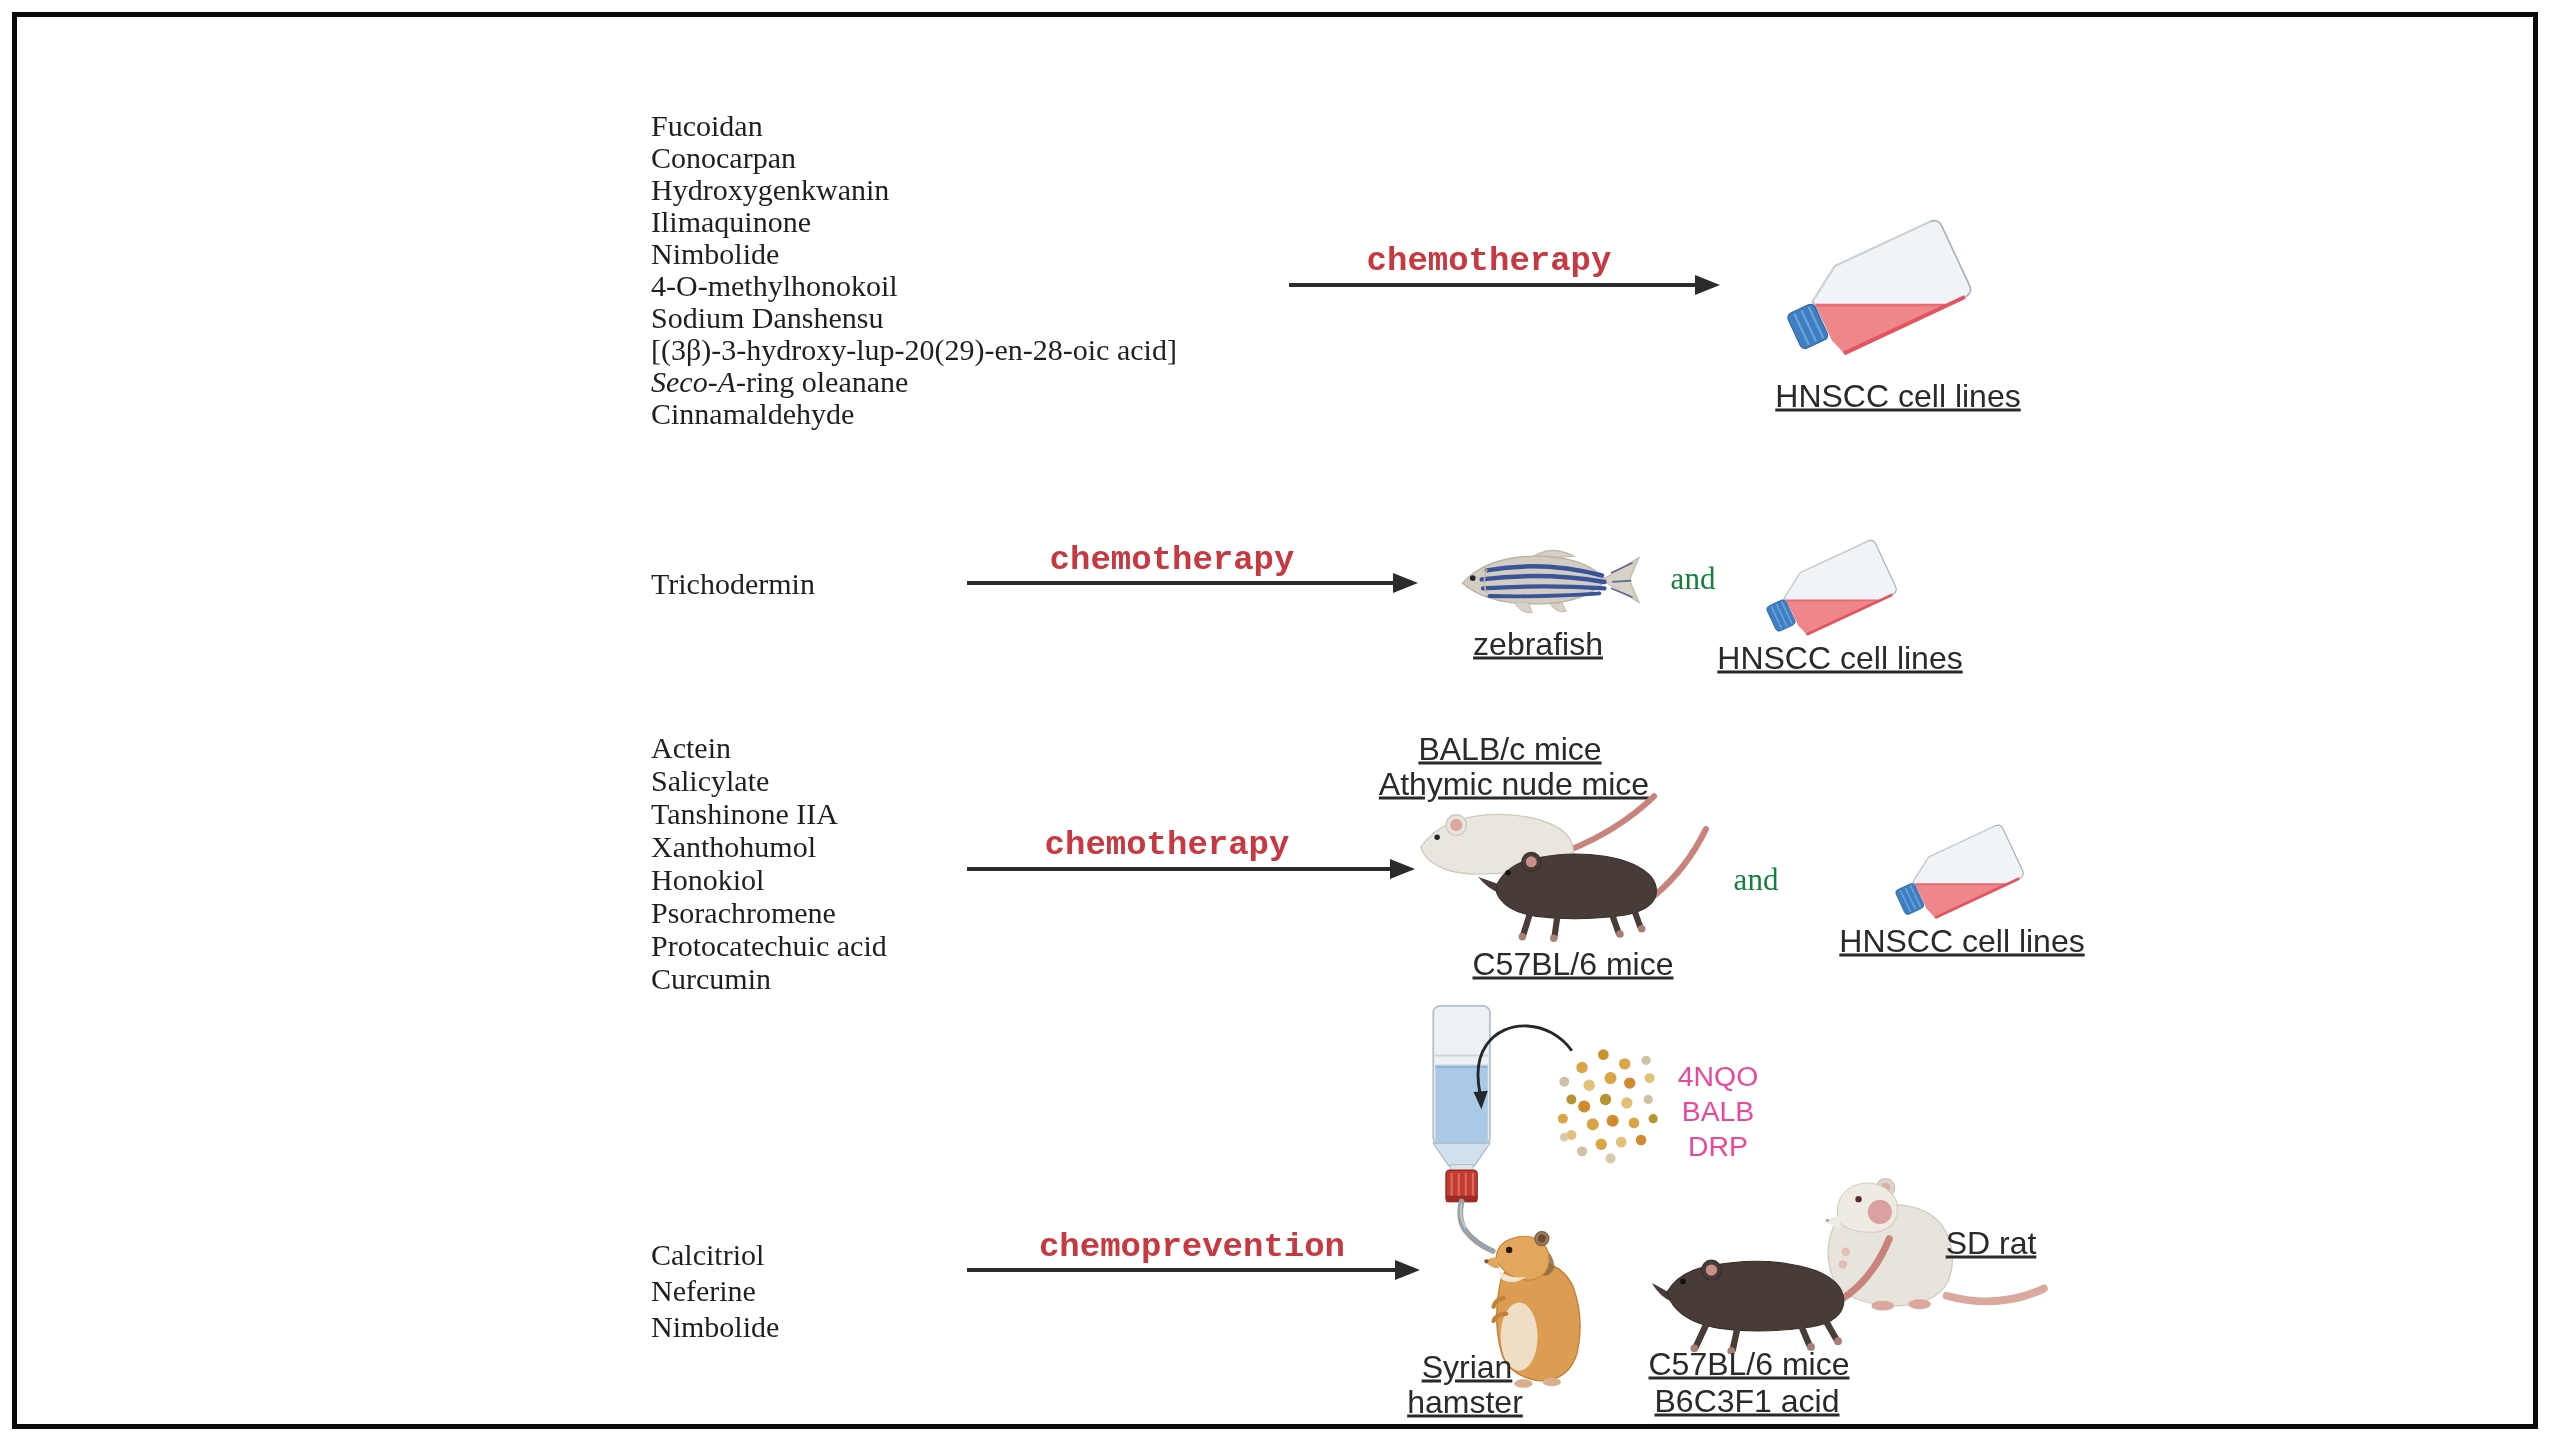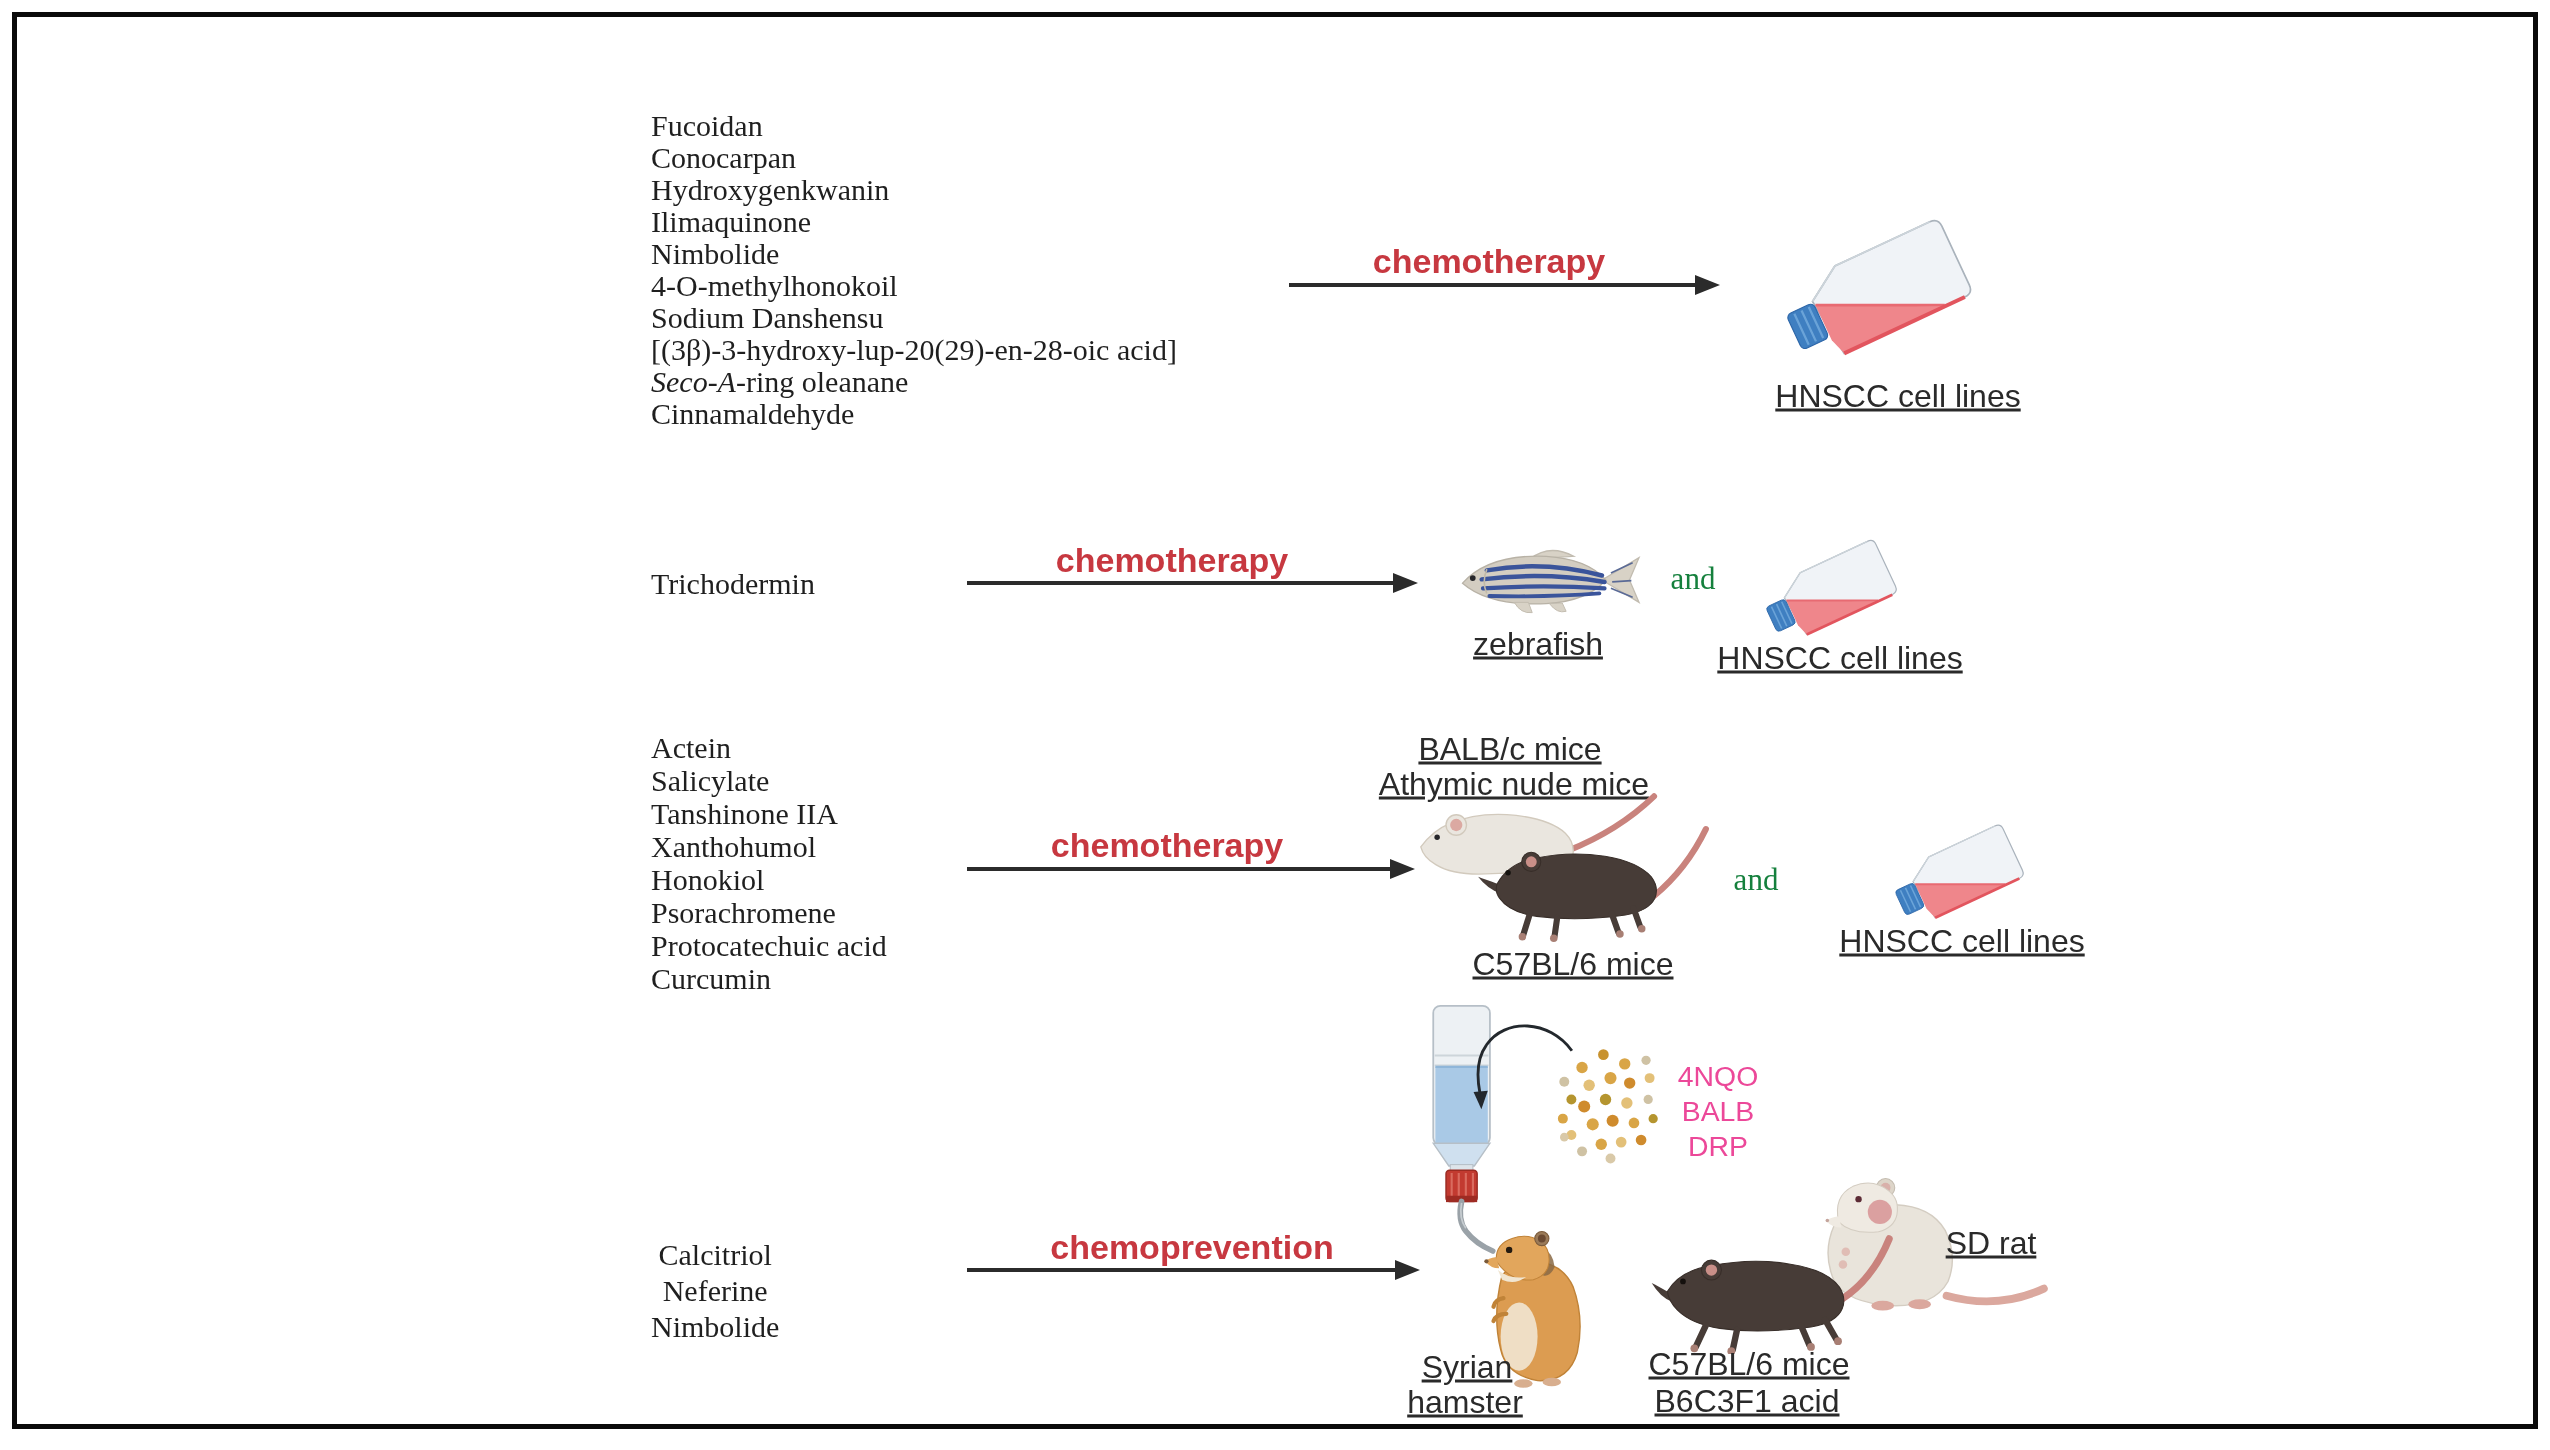--- a/index.html
+++ b/index.html
@@ -5,22 +5,22 @@
   html,body{margin:0;padding:0;background:#ffffff;}
   #stage{position:relative;width:2550px;height:1450px;background:#ffffff;overflow:hidden;
          font-family:"Liberation Sans",sans-serif;color:#242424;}
   .frame{position:absolute;left:12px;top:12px;width:2526px;height:1417px;
          border:5.7px solid #0a0a0a;box-sizing:border-box;}
   .abs{position:absolute;}
   .ctr{transform:translate(-50%,-50%);white-space:nowrap;}
   .serif{font-family:"Liberation Serif",serif;font-size:30px;color:#1f1f1f;}
   .clist{line-height:32px;white-space:nowrap;margin-top:24px;}
   .clist.wide{line-height:33px;}
-  .clist.loose{line-height:36px;text-align:center;}
-  .rxn-label{font-family:Liberation Sans, sans-serif;font-weight:700;font-size:34px;color:#c73840;}
+  .clist.loose{line-height:36px;}
+  .rxn-label{font-family:Liberation Mono, monospace;font-weight:700;font-size:34px;color:#c73840;}
   .model-label{font-family:"Liberation Sans",sans-serif;font-size:32px;color:#2a2a2a;text-decoration:underline;}
   .small-label{font-family:"Liberation Sans",sans-serif;font-size:28.4px;color:#ec4899;}
   .and-label{font-family:"Liberation Serif",serif;font-size:31px;color:#15803d;}
   .rxn-arrow{position:absolute;height:4.3px;background:#2b2b2b;}
   .rxn-arrow::after{content:"";position:absolute;right:-24px;top:-8.5px;width:0;height:0;
     border-left:25.6px solid #2b2b2b;border-top:10.7px solid transparent;border-bottom:10.7px solid transparent;}
   svg{display:block;}
 </style>
 </head>
 <body>

